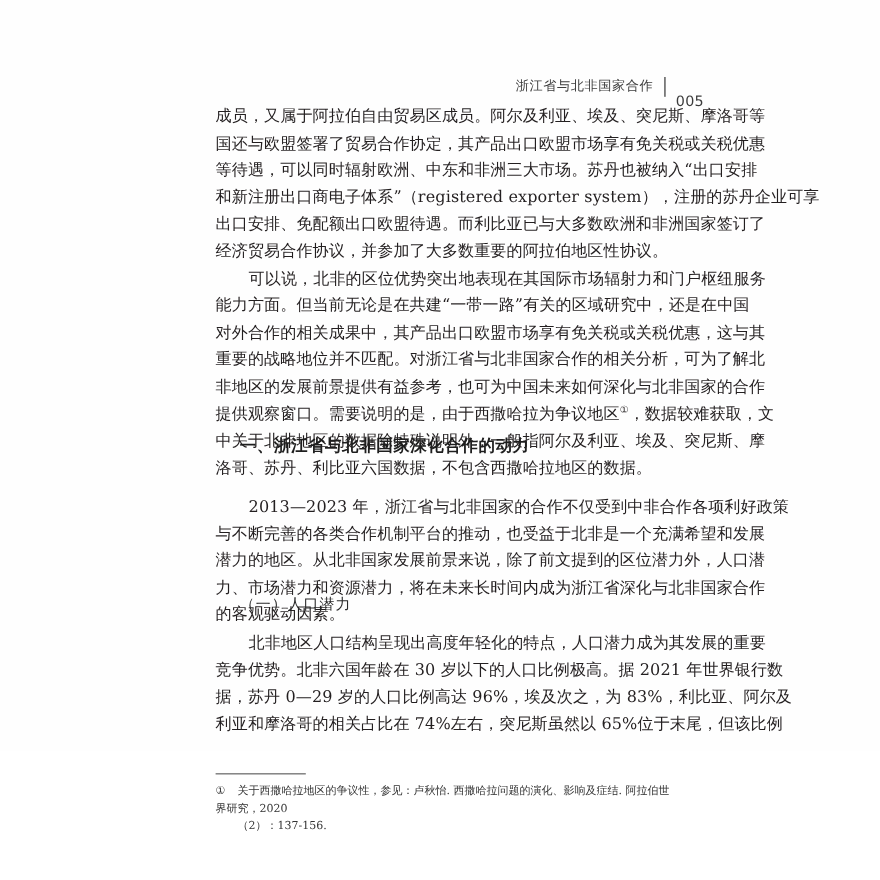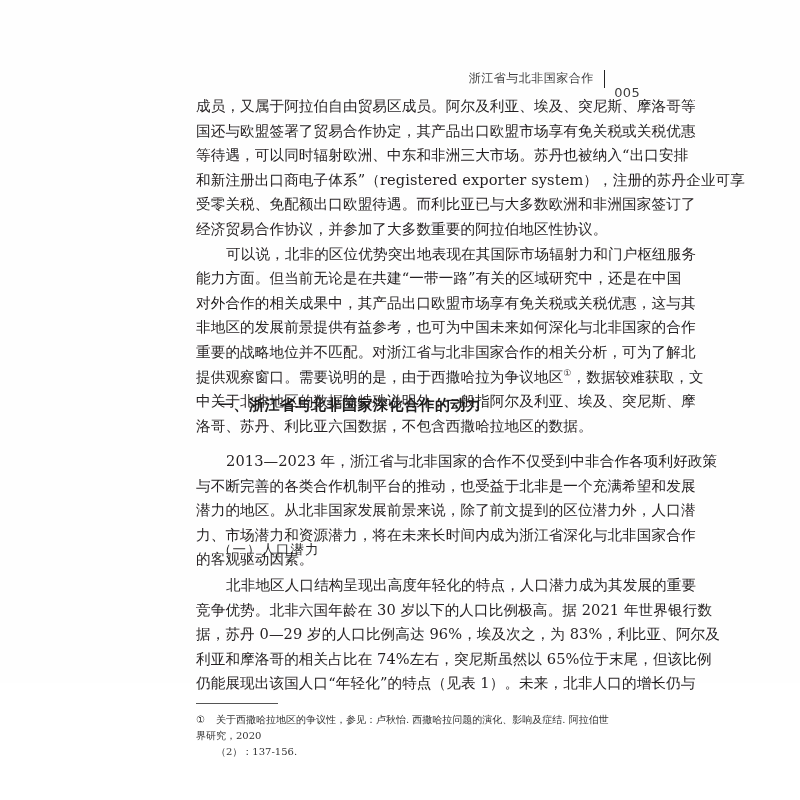--- a/index.html
+++ b/index.html
@@ -126,30 +126,30 @@
     <span class="num">005</span>
   </div>
 
   <div class="body-text">
 
     <div>
       <div class="line">成员，又属于阿拉伯自由贸易区成员。阿尔及利亚、埃及、突尼斯、摩洛哥等</div>
       <div class="line">国还与欧盟签署了贸易合作协定，其产品出口欧盟市场享有免关税或关税优惠</div>
       <div class="line">等待遇，可以同时辐射欧洲、中东和非洲三大市场。苏丹也被纳入“出口安排</div>
       <div class="line">和新注册出口商电子体系”（registered exporter system），注册的苏丹企业可享</div>
-      <div class="line">受零关税、免配额出口欧盟待遇。而利比亚已与大多数欧洲和非洲国家签订了</div>
+      <div class="line">出口安排、免配额出口欧盟待遇。而利比亚已与大多数欧洲和非洲国家签订了</div>
       <div class="line last">经济贸易合作协议，并参加了大多数重要的阿拉伯地区性协议。</div>
     </div>
 
     <div>
       <div class="line indent">可以说，北非的区位优势突出地表现在其国际市场辐射力和门户枢纽服务</div>
       <div class="line">能力方面。但当前无论是在共建“一带一路”有关的区域研究中，还是在中国</div>
       <div class="line">对外合作的相关成果中，其产品出口欧盟市场享有免关税或关税优惠，这与其</div>
+      <div class="line">重要的战略地位并不匹配。对浙江省与北非国家合作的相关分析，可为了解北</div>
       <div class="line">非地区的发展前景提供有益参考，也可为中国未来如何深化与北非国家的合作</div>
-      <div class="line">重要的战略地位并不匹配。对浙江省与北非国家合作的相关分析，可为了解北</div>
       <div class="line"><span>提供观察窗口。需要说明的是，由于西撒哈拉为争议地区</span><span class="sup">①</span><span>，数据较难获取，文</span></div>
       <div class="line">中关于北非地区的数据除特殊说明外，一般指阿尔及利亚、埃及、突尼斯、摩</div>
       <div class="line last">洛哥、苏丹、利比亚六国数据，不包含西撒哈拉地区的数据。</div>
     </div>
   </div>
 
   <div class="sec-heading">一、浙江省与北非国家深化合作的动力</div>
 
   <div class="body-text" style="top: 449px;">
     <div>
@@ -162,21 +162,20 @@
   </div>
 
   <div class="sub-heading">（一）人口潜力</div>
 
   <div class="body-text" style="top: 573px;">
     <div>
       <div class="line indent">北非地区人口结构呈现出高度年轻化的特点，人口潜力成为其发展的重要</div>
       <div class="line">竞争优势。北非六国年龄在 30 岁以下的人口比例极高。据 2021 年世界银行数</div>
       <div class="line">据，苏丹 0—29 岁的人口比例高达 96%，埃及次之，为 83%，利比亚、阿尔及</div>
       <div class="line">利亚和摩洛哥的相关占比在 74%左右，突尼斯虽然以 65%位于末尾，但该比例</div>
-      <div class="line">仍能展现出该国人口“年轻化”的特点（见表 1）。未来，北非人口的增长仍与</div>
     </div>
   </div>
 
   <div class="footnote-rule"></div>
 
   <div class="footnote">
     <div><span class="mark">①</span><span>关于西撒哈拉地区的争议性，参见：卢秋怡. 西撒哈拉问题的演化、影响及症结. 阿拉伯世界研究，2020</span></div>
     <div class="cont">（2）：137-156.</div>
   </div>
 

